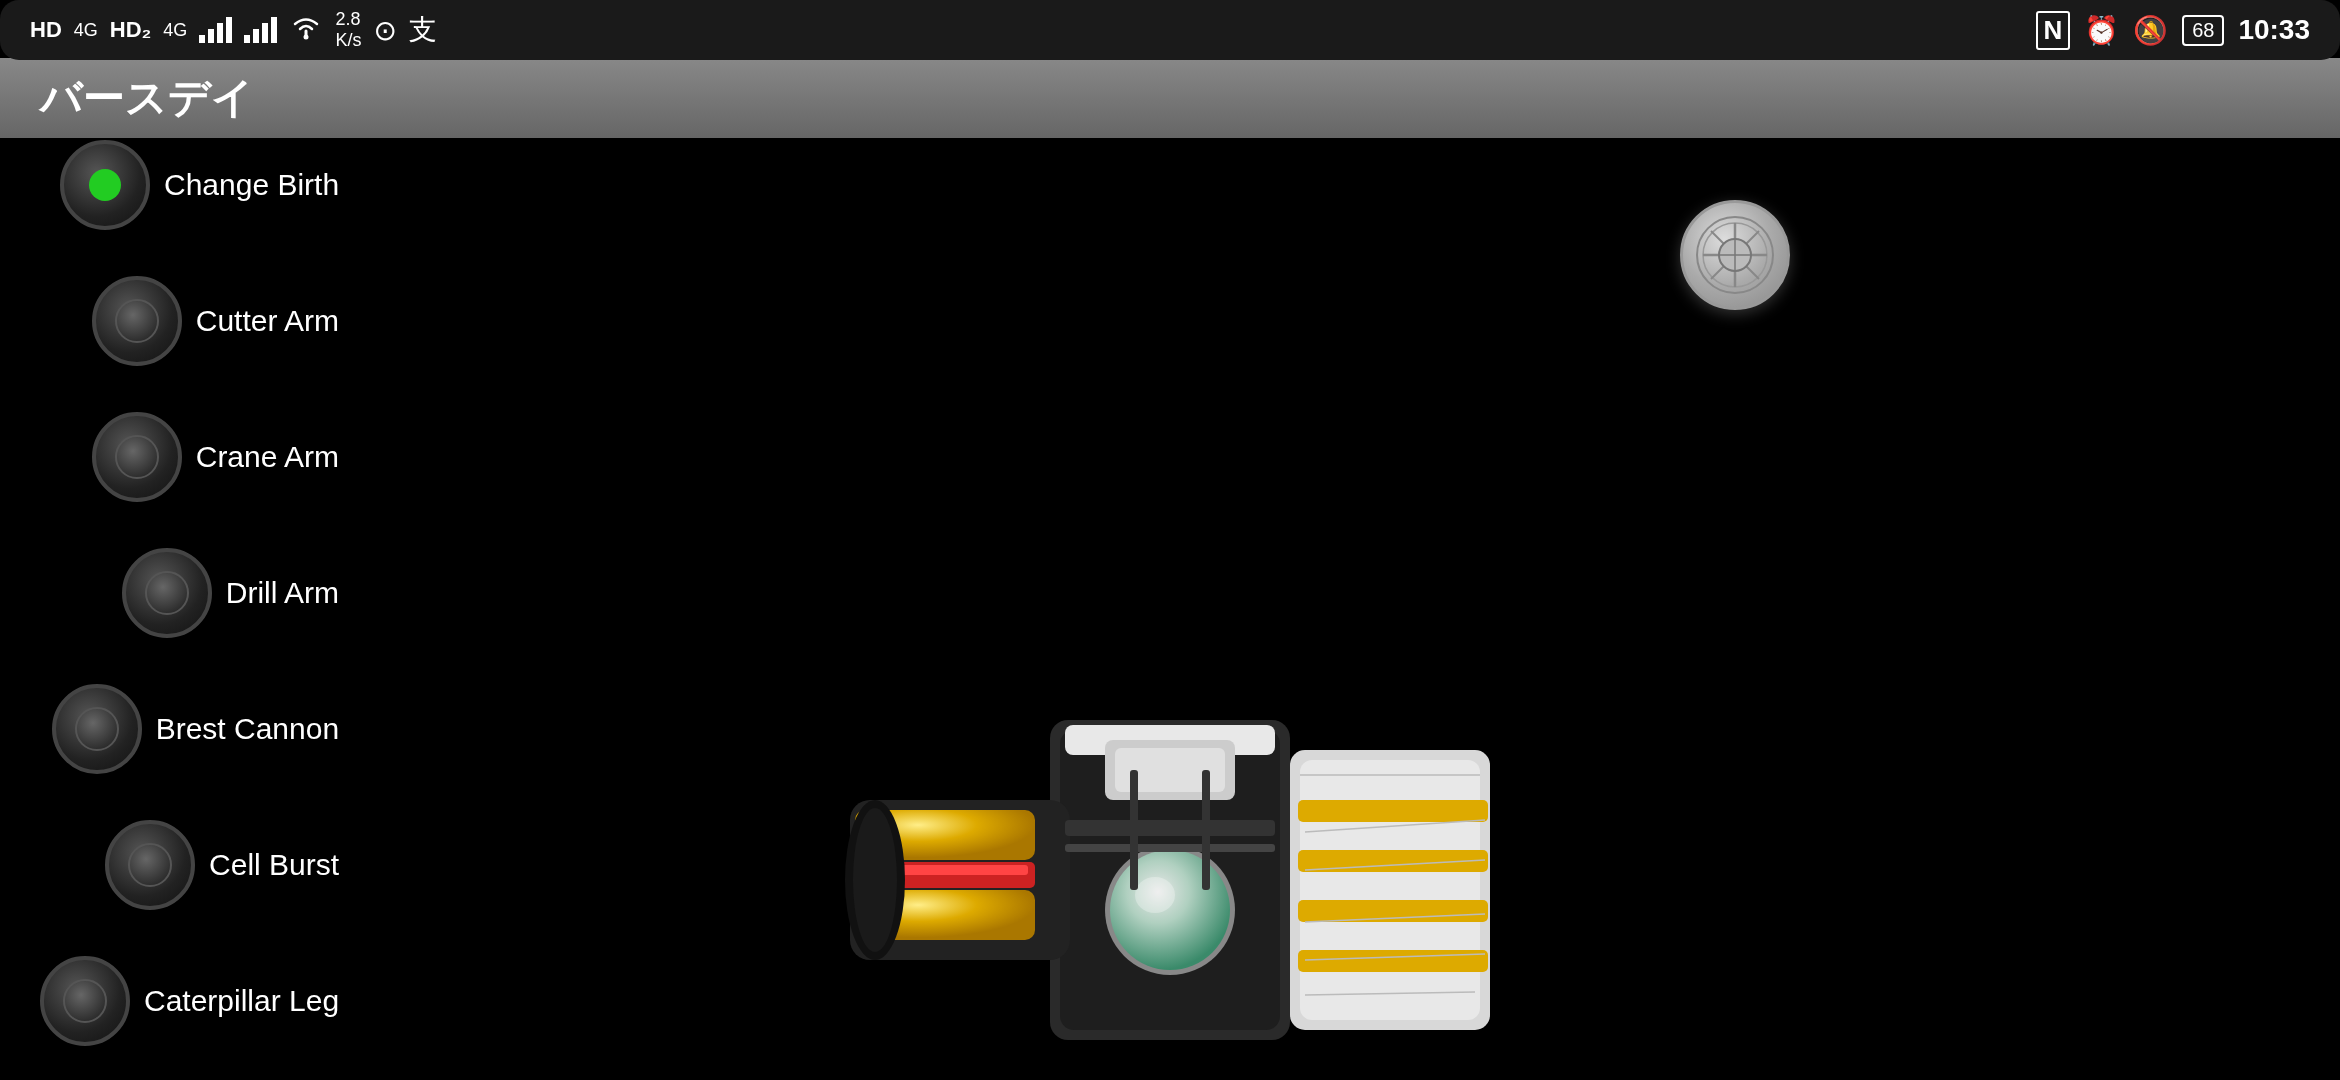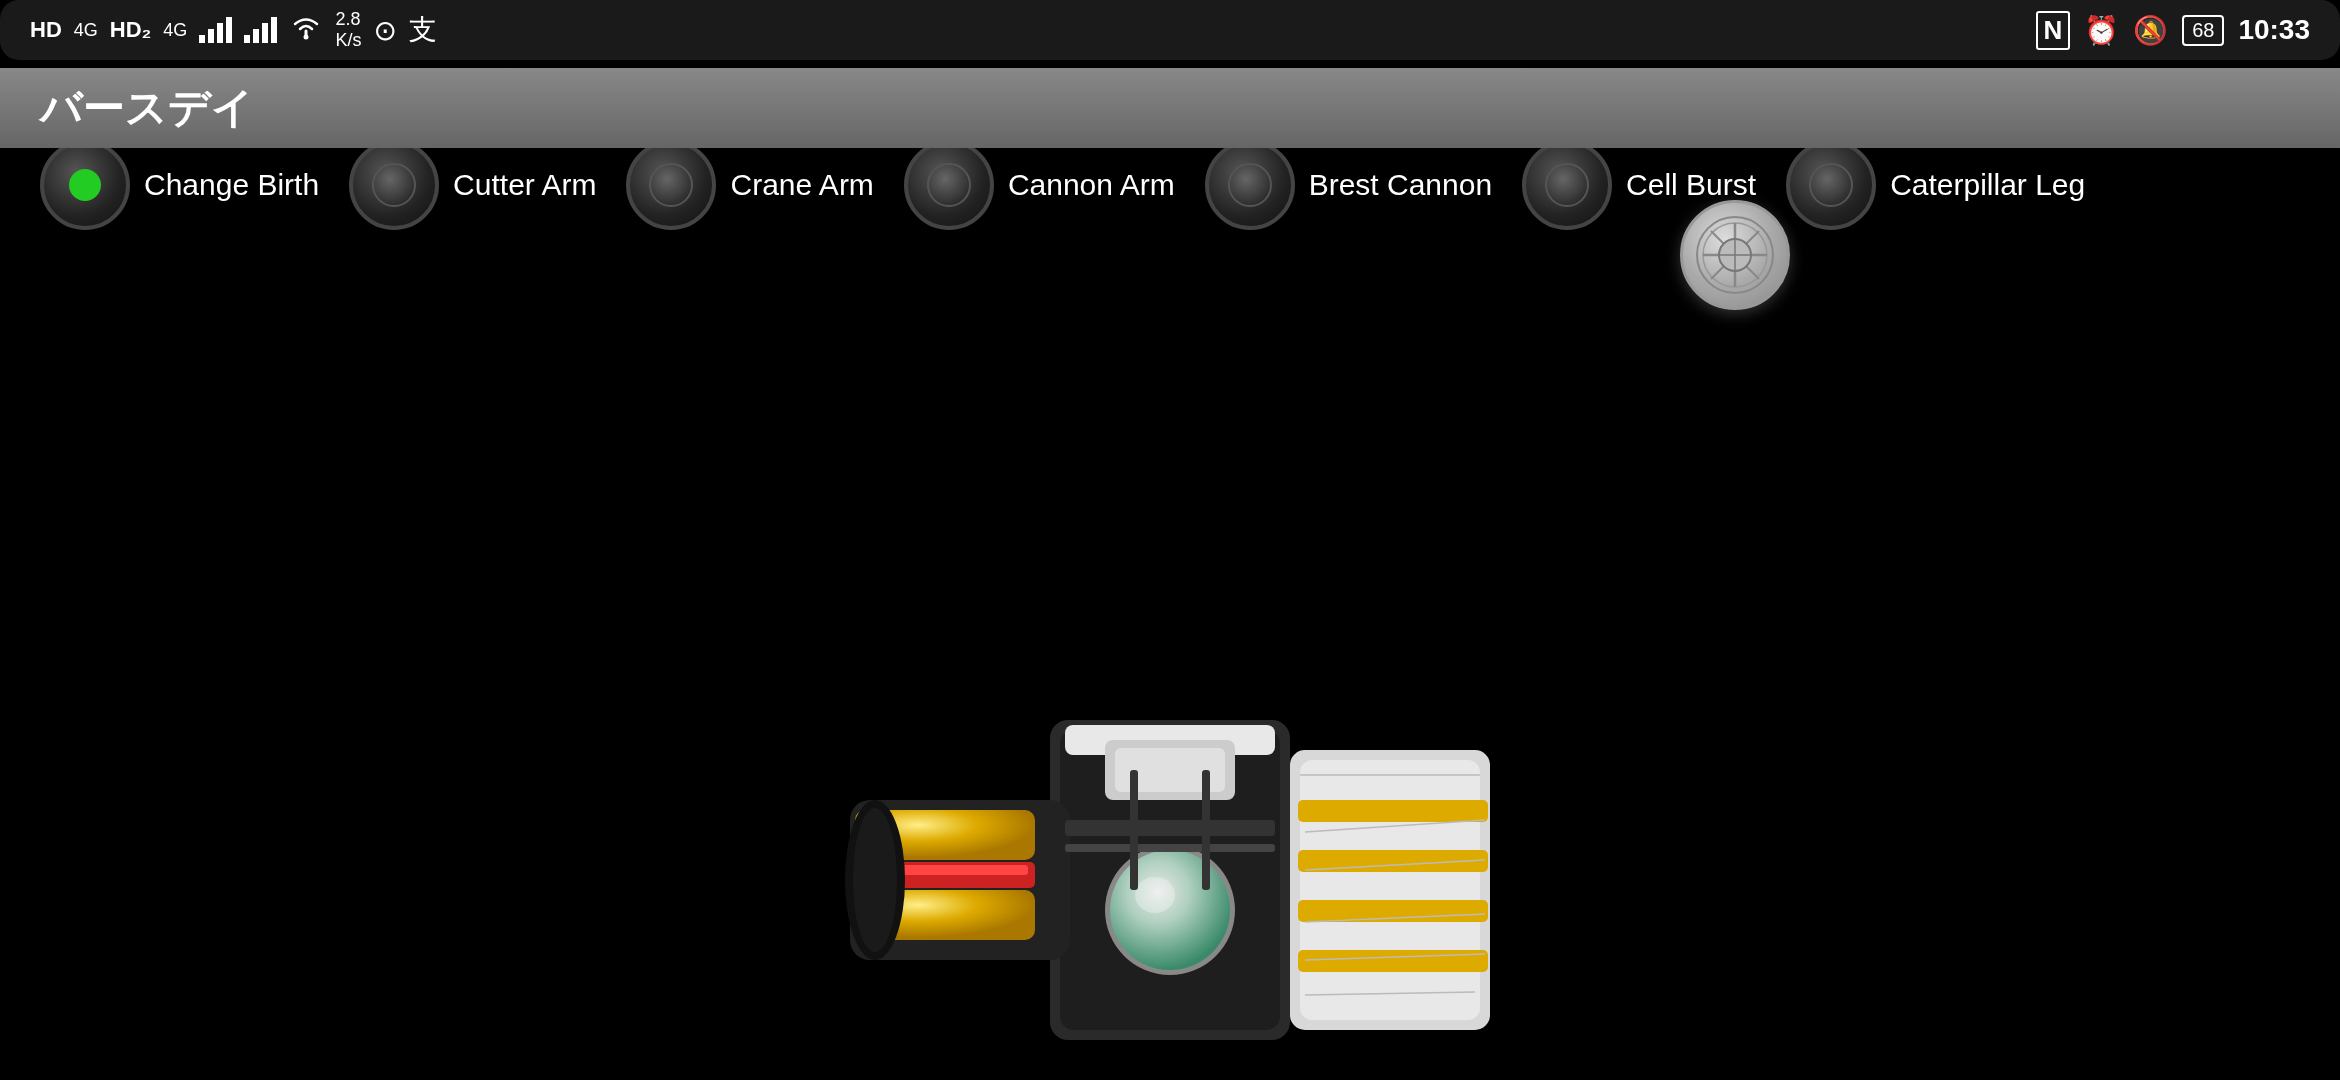--- a/index.html
+++ b/index.html
@@ -50,21 +50,21 @@
     }
 
     .status-small {
       font-size: 18px;
       color: #fff;
     }
 
     
     .title-bar {
       position: absolute;
-      top: 68px;
+      top: 58px;
       left: 0;
       width: 100%;
       height: 80px;
       background: linear-gradient(to bottom, #888, #666);
       display: flex;
       align-items: center;
       padding: 0 40px;
       z-index: 9;
     }
 
@@ -74,22 +74,23 @@
       font-weight: bold;
     }
 
     
     .button-row {
       position: absolute;
       top: 140px;
       left: 40px;
       display: flex;
       align-items: flex-end;
-      gap: 30px;
+      gap: 46px;
       z-index: 8;
+      flex-direction: column;
     }
 
     .btn-item {
       display: flex;
       align-items: center;
       gap: 14px;
       cursor: pointer;
     }
 
     .circle-btn {
@@ -265,21 +266,21 @@
       <div class="circle-btn">
         <div class="inner-dark"></div>
       </div>
       <span class="btn-label">Crane
 Arm</span>
     </div>
     <div class="btn-item">
       <div class="circle-btn">
         <div class="inner-dark"></div>
       </div>
-      <span class="btn-label">Cannon
+      <span class="btn-label">Drill
 Arm</span>
     </div>
     <div class="btn-item">
       <div class="circle-btn">
         <div class="inner-dark"></div>
       </div>
       <span class="btn-label">Brest
 Cannon</span>
     </div>
     <div class="btn-item">

